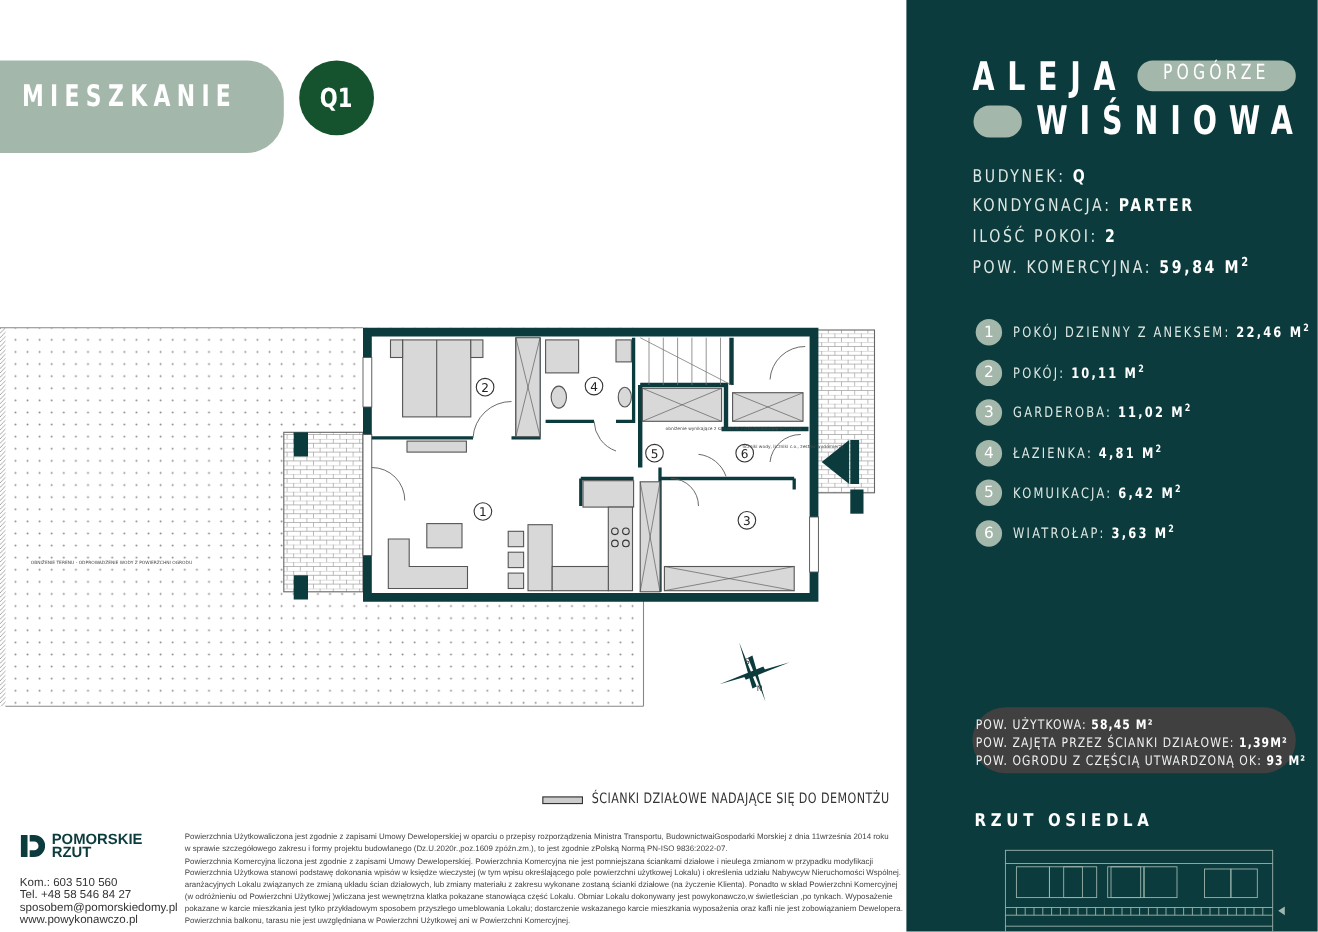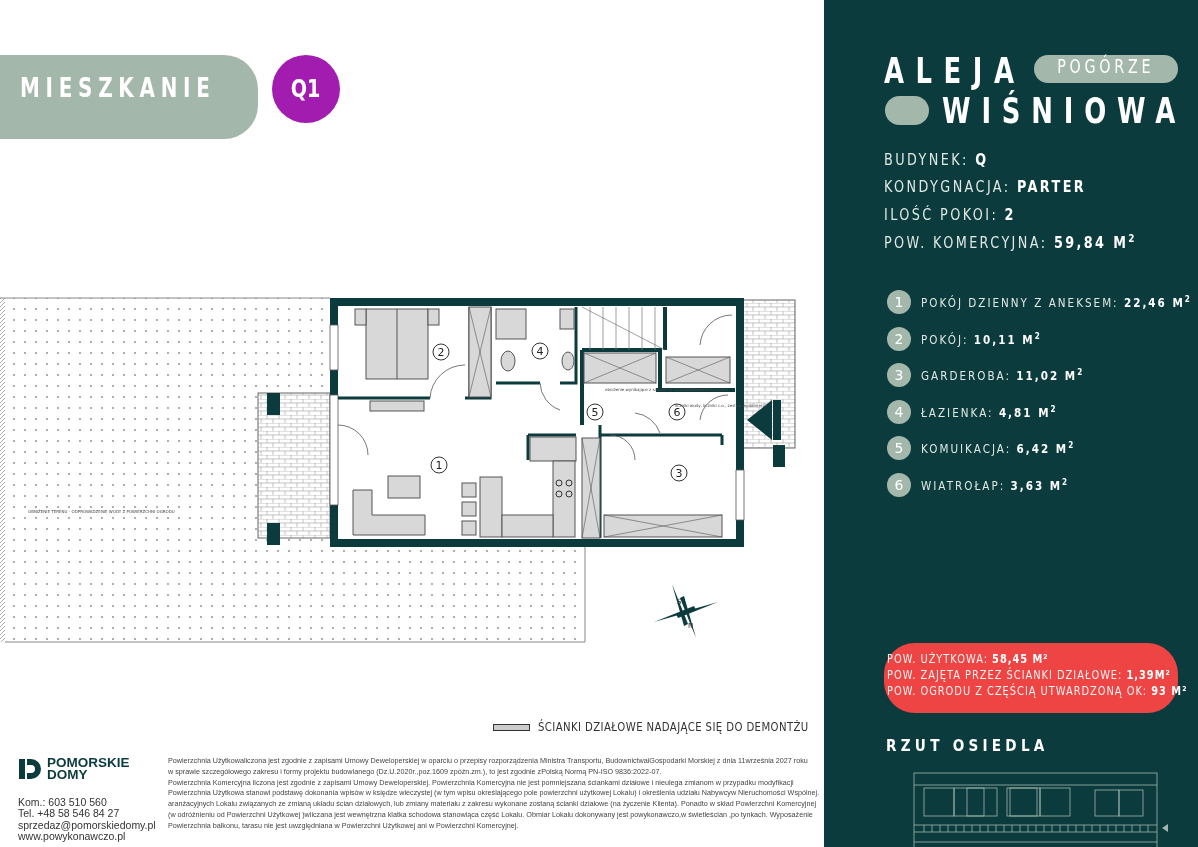--- a/index.html
+++ b/index.html
@@ -1,37 +1,37 @@
 <!DOCTYPE html>
 <html><head>
 <meta charset="utf-8">
 <style>
   html,body{margin:0;padding:0;}
   body{width:1198px;height:847px;position:relative;overflow:hidden;background:#ffffff;font-family:"Liberation Sans",sans-serif;}
   
   .mieszkanie-pill{position:absolute;left:0;top:55px;width:258px;height:84px;background:#a4b7ab;border-radius:0 34px 34px 0;}
   .mieszkanie-pill span{position:absolute;left:20px;top:17px;color:#fff;font:bold 27px "DejaVu Sans Condensed","DejaVu Sans",sans-serif;letter-spacing:7px;transform:scaleX(.82);transform-origin:left center;}
-  .unit-circle{position:absolute;left:272px;top:55px;width:68px;height:68px;border-radius:50%;background:#a21caf;color:#fff;display:flex;align-items:center;justify-content:center;font:bold 24px "DejaVu Sans",sans-serif;}
+  .unit-circle{position:absolute;left:272px;top:55px;width:68px;height:68px;border-radius:50%;background:#14532d;color:#fff;display:flex;align-items:center;justify-content:center;font:bold 24px "DejaVu Sans",sans-serif;}
   .unit-circle span{transform:scaleX(.8);display:inline-block;}
   
   .panel{position:absolute;left:824px;top:0;width:374px;height:847px;background:#0c3b3d;}
   .brand1{position:absolute;left:60px;top:50px;color:#fff;font:bold 36px "DejaVu Sans",sans-serif;letter-spacing:16px;transform:scaleX(.72);transform-origin:left center;}
   .pogorze{position:absolute;left:210px;top:55px;width:144px;height:28px;background:#a4b7ab;border-radius:14px;color:#fff;text-align:center;line-height:28px;font:19px "DejaVu Sans",sans-serif;letter-spacing:5px;}
   .pogorze span{display:inline-block;transform:scaleX(.75);}
   .dot-pill{position:absolute;left:61px;top:96px;width:44px;height:29px;background:#a4b7ab;border-radius:15px;}
   .brand2{position:absolute;left:118px;top:90px;color:#fff;font:bold 36px "DejaVu Sans",sans-serif;letter-spacing:15px;transform:scaleX(.72);transform-origin:left center;}
   .info{position:absolute;left:60px;color:#dfe8e3;font:16px "DejaVu Sans",sans-serif;letter-spacing:3px;transform:scaleX(.8);transform-origin:left center;white-space:nowrap;}
   .info b{color:#fff;font-weight:bold;}
   .rooms{position:absolute;left:63px;top:284px;}
   .room{position:relative;height:36.5px;display:flex;align-items:center;}
   .room .num{width:24px;height:24px;border-radius:50%;background:#a4b7ab;color:#fff;font:14px "DejaVu Sans",sans-serif;display:flex;align-items:center;justify-content:center;margin-right:10px;flex-shrink:0;}
   .room .txt{color:#dfe8e3;font:13px "DejaVu Sans",sans-serif;letter-spacing:2.5px;transform:scaleX(.8);transform-origin:left center;white-space:nowrap;}
   .room .txt b{color:#fff;}
   sup{font-size:70%;}
-  .summary{position:absolute;left:60px;top:643px;width:294px;height:70px;background:#ef4444;border-radius:31px;}
+  .summary{position:absolute;left:60px;top:643px;width:294px;height:60px;background:#404040;border-radius:31px;}
   .summary div{position:absolute;left:3px;color:#eef2ef;font:12px "DejaVu Sans",sans-serif;letter-spacing:1.2px;transform:scaleX(.82);transform-origin:left center;white-space:nowrap;}
   .summary b{color:#fff;}
   .rzut-title{position:absolute;left:62px;top:736px;color:#fff;font:bold 16px "DejaVu Sans",sans-serif;letter-spacing:5px;transform:scaleX(.85);transform-origin:left center;}
   .siteplan{position:absolute;left:88px;top:770px;}
   
   .plan{position:absolute;left:0;top:295px;}
   .compass{position:absolute;left:650px;top:580px;}
   .legend-line{position:absolute;left:493px;top:724px;width:35px;height:5px;border:1px solid #333;background:#ccc;}
   .legend-text{position:absolute;left:538px;top:719px;color:#333;font:13px "DejaVu Sans",sans-serif;letter-spacing:.5px;transform:scaleX(.78);transform-origin:left center;white-space:nowrap;}
   
@@ -182,37 +182,38 @@
 <div class="legend-line"></div>
 <div class="legend-text">ŚCIANKI DZIAŁOWE NADAJĄCE SIĘ DO DEMONTŻU</div>
 
 <div class="logo">
   <svg class="logo-mark" viewBox="0 0 24 24">
     <path d="M2 2h6v20H2z" fill="#0c3b3d"></path>
     <path d="M10 2h4a10 10 0 0 1 0 20h-4v-6h4a4 4 0 0 0 0-8h-4z" fill="#0c3b3d"></path>
   </svg>
   <div class="logo-text">
     <div>POMORSKIE</div>
-    <div>DOMY</div>
+    <div>RZUT</div>
   </div>
 </div>
 <div class="contacts">
   <div>Kom.: 603 510 560</div>
   <div>Tel. +48 58 546 84 27</div>
-  <div>sprzedaz@pomorskiedomy.pl</div>
+  <div>sposobem@pomorskiedomy.pl</div>
   <div>www.powykonawczo.pl</div>
 </div>
 
 <div class="disclaimer">
-  <p>Powierzchnia Użytkowaliczona jest zgodnie z zapisami Umowy Deweloperskiej w oparciu o przepisy rozporządzenia Ministra Transportu, BudownictwaiGospodarki Morskiej z dnia 11września 2027 roku</p>
+  <p>Powierzchnia Użytkowaliczona jest zgodnie z zapisami Umowy Deweloperskiej w oparciu o przepisy rozporządzenia Ministra Transportu, BudownictwaiGospodarki Morskiej z dnia 11września 2014 roku</p>
   <p>w sprawie szczegółowego zakresu i formy projektu budowlanego  (Dz.U.2020r.,poz.1609 zpóźn.zm.), to jest zgodnie zPolską Normą PN-ISO   9836:2022-07.</p>
   <p>Powierzchnia Komercyjna liczona jest zgodnie z zapisami Umowy Deweloperskiej. Powierzchnia Komercyjna nie jest pomniejszana ściankami działowe i nieulega zmianom w przypadku modyfikacji</p>
   <p>Powierzchnia Użytkowa stanowi podstawę dokonania wpisów w księdze wieczystej (w tym wpisu określającego pole powierzchni użytkowej Lokalu) i określenia udziału Nabywcyw  Nieruchomości Wspólnej.</p>
   <p>aranżacyjnych Lokalu związanych ze zmianą układu ścian działowych, lub zmiany materiału z zakresu wykonane zostaną ścianki działowe (na życzenie Klienta). Ponadto w skład Powierzchni Komercyjnej</p>
-  <p>(w odróżnieniu od Powierzchni Użytkowej )wliczana jest  wewnętrzna klatka schodowa stanowiąca część Lokalu. Obmiar Lokalu dokonywany jest powykonawczo,w świetleścian ,po tynkach. Wyposażenie</p>
+  <p>(w odróżnieniu od Powierzchni Użytkowej )wliczana jest  wewnętrzna klatka pokazane stanowiąca część Lokalu. Obmiar Lokalu dokonywany jest powykonawczo,w świetleścian ,po tynkach. Wyposażenie</p>
+  <p>pokazane w karcie mieszkania jest tylko przykładowym sposobem przyszłego umeblowania Lokalu; dostarczenie wskazanego karcie mieszkania wyposażenia oraz kafli  nie jest zobowiązaniem Dewelopera.</p>
   <p>Powierzchnia balkonu, tarasu nie jest uwzględniana w  Powierzchni Użytkowej ani w Powierzchni Komercyjnej.</p>
 </div>
 
 <div class="panel">
   <div class="brand1">ALEJA</div>
   <div class="pogorze"><span>POGÓRZE</span></div>
   <div class="dot-pill"></div>
   <div class="brand2">WIŚNIOWA</div>
 
   <div class="info" style="top:150px">

